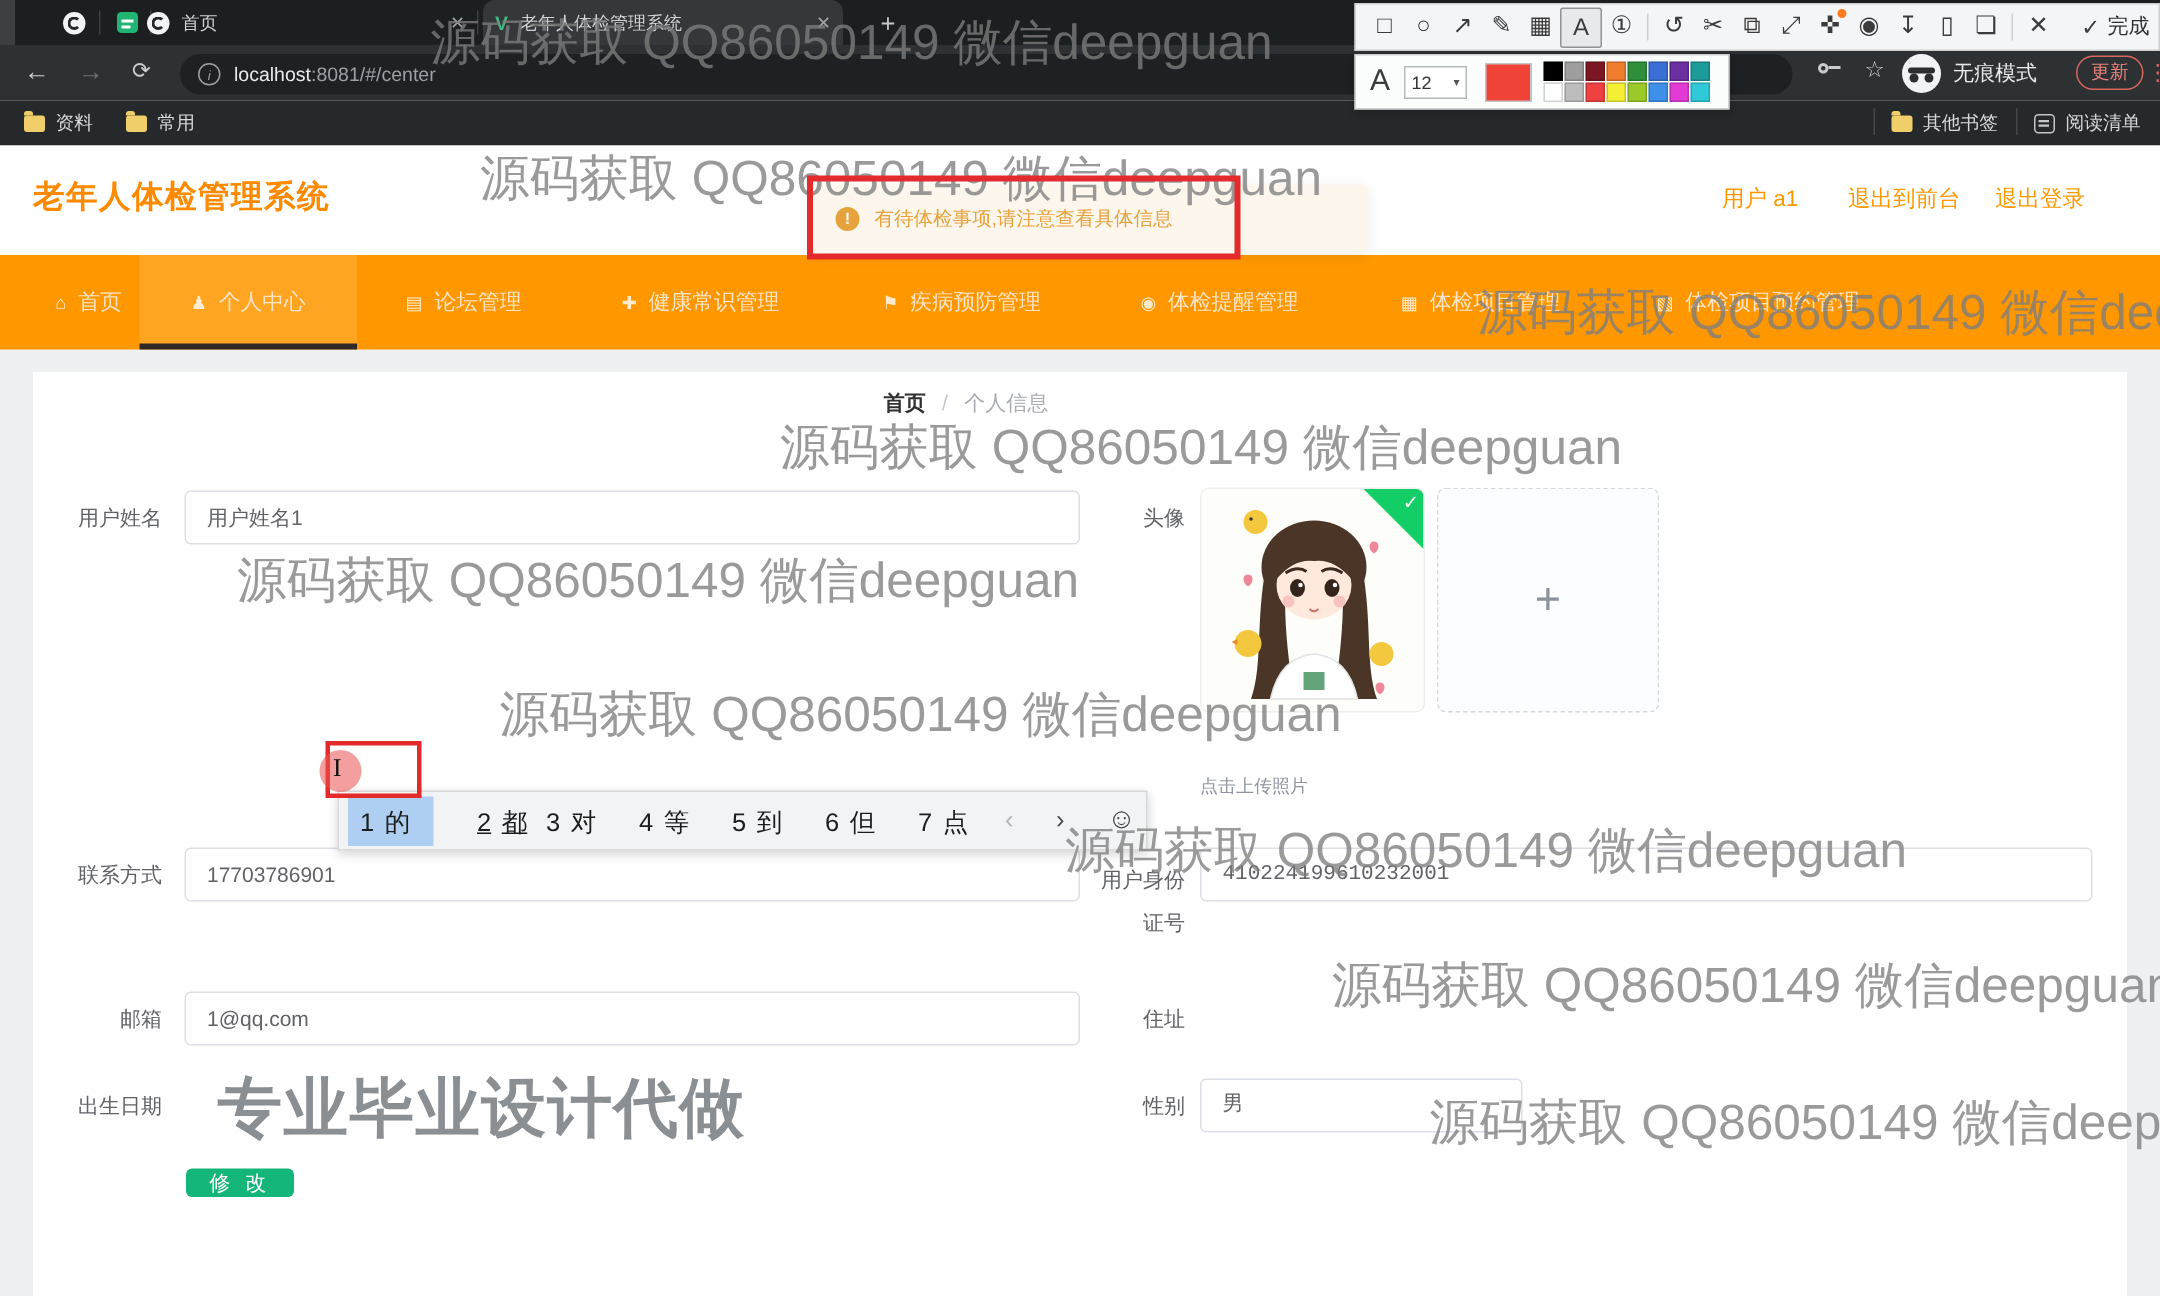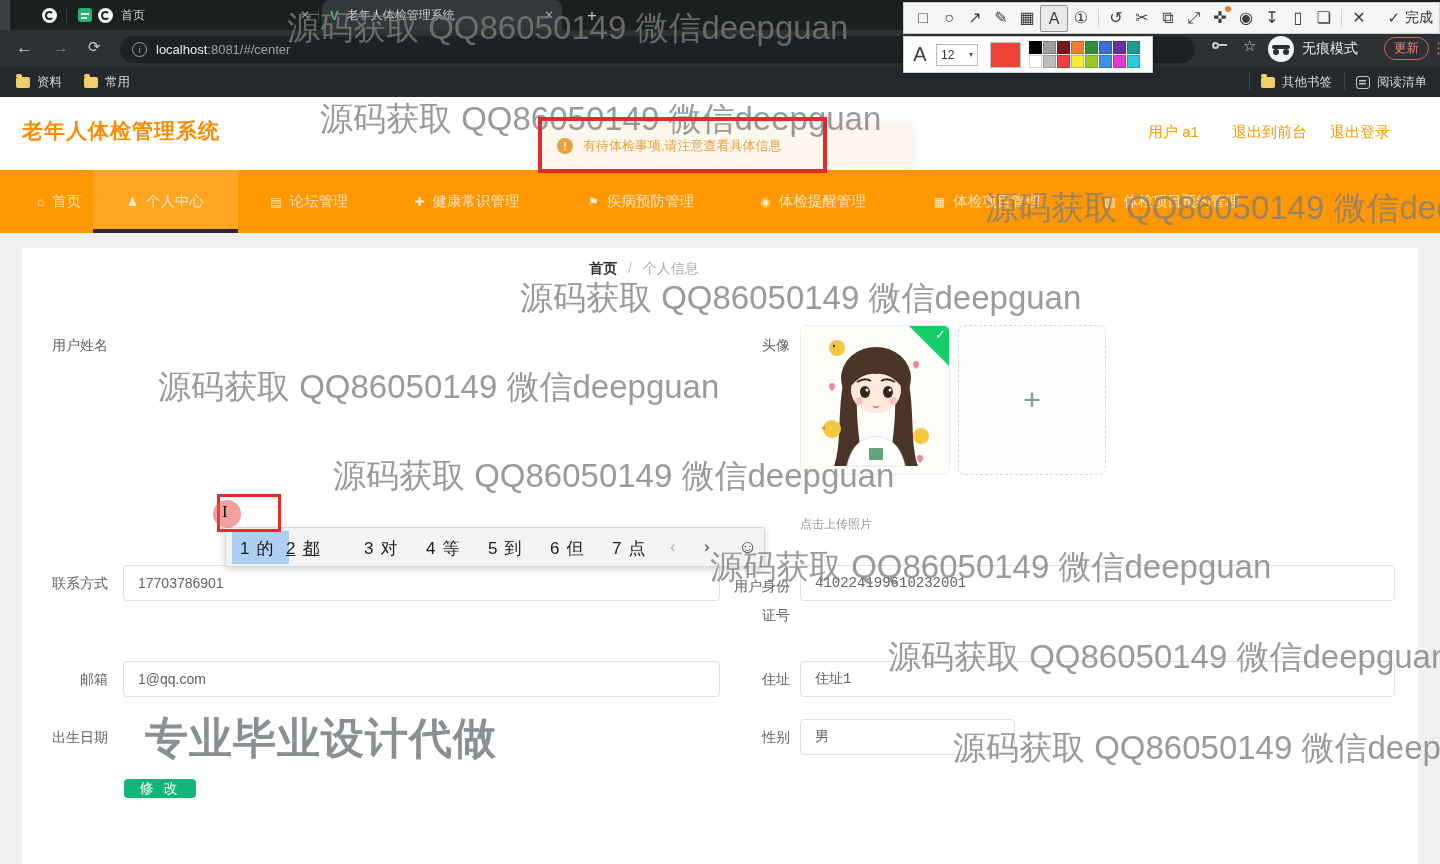--- a/index.html
+++ b/index.html
@@ -340,41 +340,41 @@
 <div class="abs card"></div>
 <div class="abs crumb">
   <span class="home">首页</span>
   <span class="sep">/</span>
   <span class="cur">个人信息</span>
 </div>
 
 <div id="formLeft">
     <div class="abs lrow lr0">
       <div class="flabel">用户姓名</div>
+      <div class="finput">用户姓名1</div>
     </div>
     <div class="abs lrow lr1">
       <div class="flabel">联系方式</div>
       <div class="finput">17703786901</div>
     </div>
     <div class="abs lrow lr2">
       <div class="flabel">邮箱</div>
       <div class="finput">1@qq.com</div>
     </div>
     <div class="abs lrow lr3">
       <div class="flabel">出生日期</div>
     </div>
   </div>
 <div id="formRight">
     <div class="abs rrow rr0">
       <div class="flabel">用户身份证号</div>
       <div class="finput">410224199610232001</div>
     </div>
     <div class="abs rrow rr1">
       <div class="flabel">住址</div>
-      <div class="finput">住址1</div>
     </div>
     <div class="abs rrow rr2">
       <div class="flabel">性别</div>
       <div class="finput">男</div>
     </div>
   </div>
 
 <div class="abs avlabel">头像</div>
 <div class="abs avbox">
   <svg width="150" height="150" viewBox="0 0 150 150">
@@ -411,21 +411,21 @@
   <span class="upplus">+</span>
 </div>
 <div class="abs uphint">点击上传照片</div>
 
 <div class="abs savebtn">修 改</div>
 
 <div class="abs ime">
   <div class="ime-hl"></div>
   <div id="imeCands">
       <span class="cand" style="left: 14px;"><span class="cn">1</span><span class="ct">的</span></span>
-      <span class="cand" style="left: 60px; text-decoration: underline;"><span class="cn">2</span><span class="ct">都</span></span>
+      <span class="cand" style="left: 92px; text-decoration: underline;"><span class="cn">2</span><span class="ct">都</span></span>
       <span class="cand" style="left: 138px;"><span class="cn">3</span><span class="ct">对</span></span>
       <span class="cand" style="left: 200px;"><span class="cn">4</span><span class="ct">等</span></span>
       <span class="cand" style="left: 262px;"><span class="cn">5</span><span class="ct">到</span></span>
       <span class="cand" style="left: 324px;"><span class="cn">6</span><span class="ct">但</span></span>
       <span class="cand" style="left: 386px;"><span class="cn">7</span><span class="ct">点</span></span>
     </div>
   <span class="ime-prev">‹</span>
   <span class="ime-next">›</span>
   <span class="ime-emoji">☺</span>
 </div>

